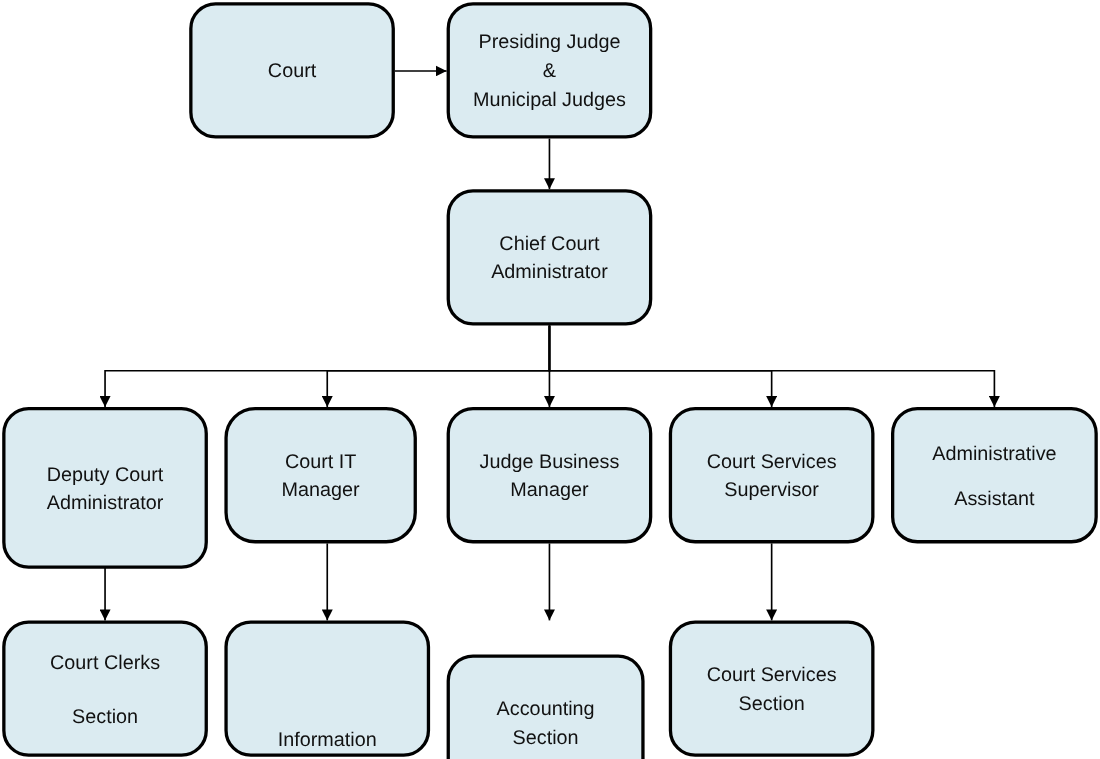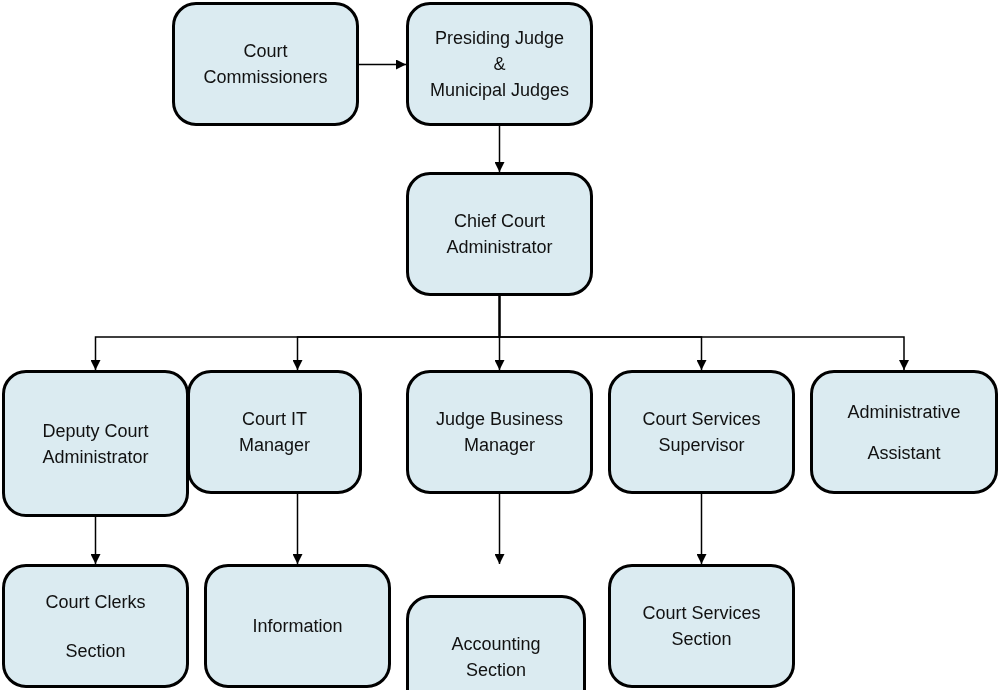--- a/index.html
+++ b/index.html
@@ -40,58 +40,57 @@
         <path d="M499.5,296 L499.5,337 L904,337 L904,370" fill="none" stroke="#000000" stroke-width="1.5" marker-end="url(#arrow)"></path>
         <path d="M95.5,494 L95.5,564" fill="none" stroke="#000000" stroke-width="1.5" marker-end="url(#arrow)"></path>
         <path d="M297.5,494 L297.5,564" fill="none" stroke="#000000" stroke-width="1.5" marker-end="url(#arrow)"></path>
         <path d="M499.5,494 L499.5,564" fill="none" stroke="#000000" stroke-width="1.5" marker-end="url(#arrow)"></path>
         <path d="M701.5,494 L701.5,564" fill="none" stroke="#000000" stroke-width="1.5" marker-end="url(#arrow)"></path>
       </g>
   </svg>
 
   <div class="node" id="n-court_commissioners" style="left:172px;top:2px;width:187px;height:124px;">
     <span>Court</span>
-    <span>Commissioners</span>
   </div>
   <div class="node" id="n-presiding_judge" style="left:406px;top:2px;width:187px;height:124px;text-align:center;">
     <span>Presiding Judge</span>
     <span>&amp;</span>
     <span>Municipal Judges</span>
   </div>
   <div class="node" id="n-chief_admin" style="left:406px;top:172px;width:187px;height:124px;">
     <span>Chief Court</span>
     <span>Administrator</span>
   </div>
 
   <div class="node" id="n-deputy_admin" style="left:2px;top:370px;width:187px;height:147px;">
     <span>Deputy Court</span>
     <span>Administrator</span>
   </div>
-  <div class="node" id="n-it_manager" style="left:187px;top:370px;width:175px;height:124px;">
+  <div class="node" id="n-it_manager" style="left:204px;top:370px;width:175px;height:124px;border-radius:28px;">
     <span>Court IT</span>
     <span>Manager</span>
   </div>
   <div class="node" id="n-business_manager" style="left:406px;top:370px;width:187px;height:124px;">
     <span>Judge Business</span>
     <span>Manager</span>
   </div>
   <div class="node" id="n-services_supervisor" style="left:608px;top:370px;width:187px;height:124px;">
     <span>Court Services</span>
     <span>Supervisor</span>
   </div>
   <div class="node" id="n-admin_assistant" style="left:810px;top:370px;width:188px;height:124px;gap:15px;">
     <span>Administrative</span>
     <span>Assistant</span>
   </div>
 
   <div class="node" id="n-clerks_section" style="left:2px;top:564px;width:187px;height:124px;gap:23px;">
     <span>Court Clerks</span>
     <span>Section</span>
   </div>
-  <div class="node" id="n-it_section" style="left:204px;top:564px;width:187px;height:124px;">
+  <div class="node" id="n-it_section" style="left:204px;top:564px;width:187px;height:124px;justify-content:flex-end;">
     <span>Information</span>
   </div>
   <div class="node" id="n-accounting_section" style="left:406px;top:584px;width:180px;height:124px;margin-top:11px;">
     <span>Accounting</span>
     <span>Section</span>
   </div>
   <div class="node" id="n-services_section" style="left:608px;top:564px;width:187px;height:124px;">
     <span>Court Services</span>
     <span>Section</span>
   </div>

